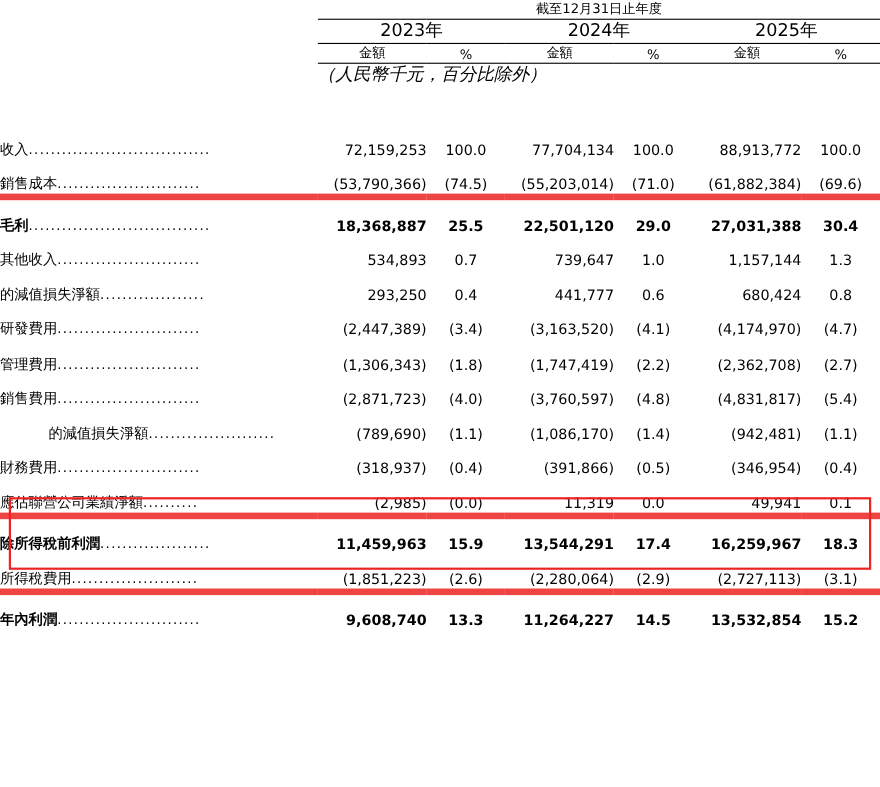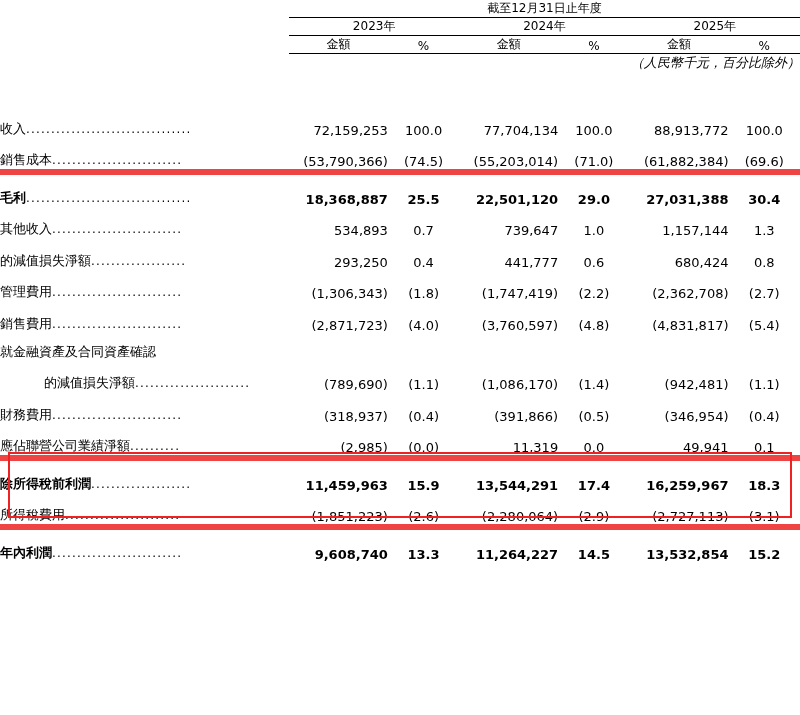--- a/index.html
+++ b/index.html
@@ -43,34 +43,34 @@
   .head-span {
     text-align: center;
     font-size: 12px;
     padding-bottom: 5px;
   }
   .rule-top {
     border-bottom: 1px solid #000;
   }
   .yr {
     text-align: center;
-    font-size: 12px;
+    font-size: 16px;
     padding-top: 6px;
     padding-bottom: 5px;
   }
   .colhead {
     text-align: center;
     font-size: 12px;
     padding-top: 7px;
     padding-bottom: 6px;
     margin-top: 28px;
   }
   .unitnote {
-    text-align: right;
-    font-size: 13px;
+    text-align: left;
+    font-size: 16px;
     font-style: italic;
     padding-top: 8px;
     padding-bottom: 4px;
   }
   .spacer-row td { height: 34px; }
 
   .row td {
     height: 31.5px;
     font-size: 13px;
     white-space: nowrap;
@@ -207,20 +207,29 @@
     <tr class="row">
       <td class="label"><span>的減值損失淨額</span><span class="dots">...................</span></td>
       <td class="num">293,250</td>
       <td class="pct">0.4</td>
       <td class="num">441,777</td>
       <td class="pct">0.6</td>
       <td class="num">680,424</td>
       <td class="pct">0.8</td>
     </tr>
 
+    <tr class="row">
+      <td class="label"><span>研發費用</span><span class="dots">..........................</span></td>
+      <td class="num">(2,447,389)</td>
+      <td class="pct">(3.4)</td>
+      <td class="num">(3,163,520)</td>
+      <td class="pct">(4.1)</td>
+      <td class="num">(4,174,970)</td>
+      <td class="pct">(4.7)</td>
+    </tr>
 
     <tr class="row">
       <td class="label"><span>管理費用</span><span class="dots">..........................</span></td>
       <td class="num">(1,306,343)</td>
       <td class="pct">(1.8)</td>
       <td class="num">(1,747,419)</td>
       <td class="pct">(2.2)</td>
       <td class="num">(2,362,708)</td>
       <td class="pct">(2.7)</td>
     </tr>
@@ -228,29 +237,20 @@
     <tr class="row">
       <td class="label"><span>銷售費用</span><span class="dots">..........................</span></td>
       <td class="num">(2,871,723)</td>
       <td class="pct">(4.0)</td>
       <td class="num">(3,760,597)</td>
       <td class="pct">(4.8)</td>
       <td class="num">(4,831,817)</td>
       <td class="pct">(5.4)</td>
     </tr>
 
-    <tr>
-      <td class="label" style="height:28px;font-size:13px;">就金融資產及合同資產確認</td>
-      <td></td>
-      <td></td>
-      <td></td>
-      <td></td>
-      <td></td>
-      <td></td>
-    </tr>
     <tr class="row">
       <td class="label"><span class="indent">的減值損失淨額</span><span class="dots">.......................</span></td>
       <td class="num">(789,690)</td>
       <td class="pct">(1.1)</td>
       <td class="num">(1,086,170)</td>
       <td class="pct">(1.4)</td>
       <td class="num">(942,481)</td>
       <td class="pct">(1.1)</td>
     </tr>
 

